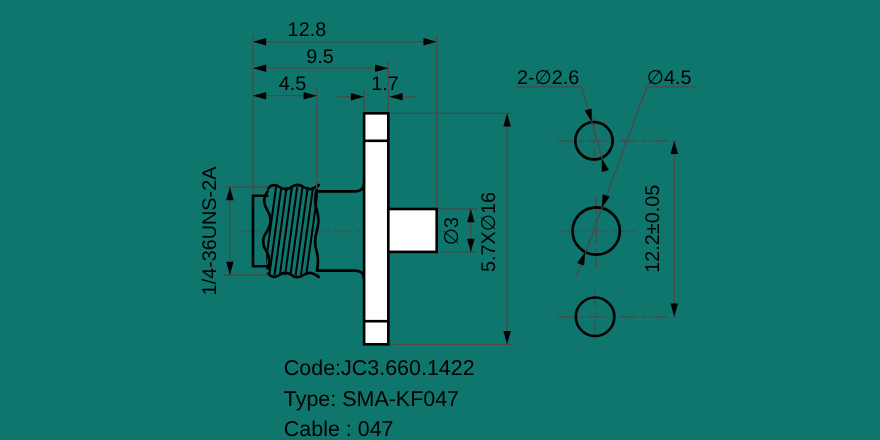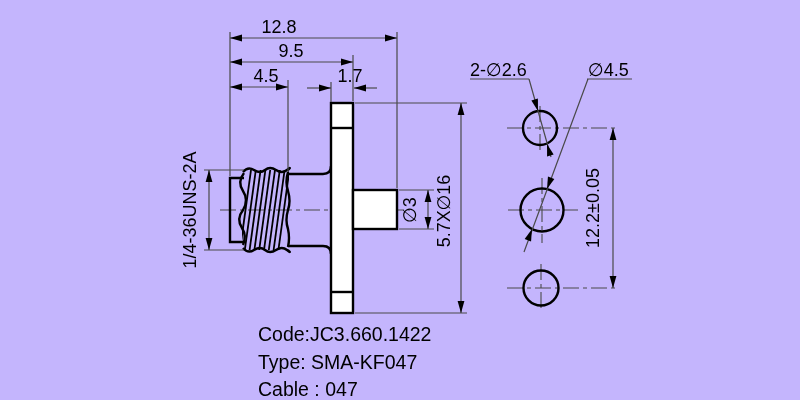--- a/index.html
+++ b/index.html
@@ -1,16 +1,16 @@
 <!DOCTYPE html>
 <html><head>
 <meta charset="utf-8">
 <style>
   html,body{margin:0;padding:0;background:#ffffff;}
-  .stage{position:relative;width:800px;height:400px;background:#c4b5fd;overflow:hidden;
+  .stage{position:relative;width:800px;height:400px;background:#0f766e;overflow:hidden;
          font-family:"Liberation Sans","DejaVu Sans",sans-serif;}
   svg{position:absolute;left:0;top:0;}
   text{fill:#000;font-family:"Liberation Sans","DejaVu Sans",sans-serif;}
   .dimtxt{font-size:18px;}
   .titletxt{font-size:19.5px;}
   .thick{stroke:#000;stroke-width:2.4;fill:none;}
   .thickf{stroke:#000;stroke-width:2.4;fill:#fff;}
   .thin{stroke:#4a4a4a;stroke-width:1.2;fill:none;}
   .hatch{stroke:#000;stroke-width:1.8;fill:none;}
   .cl{stroke:#4a4a4a;stroke-width:1.1;fill:none;stroke-dasharray:16 4 4 4;}

